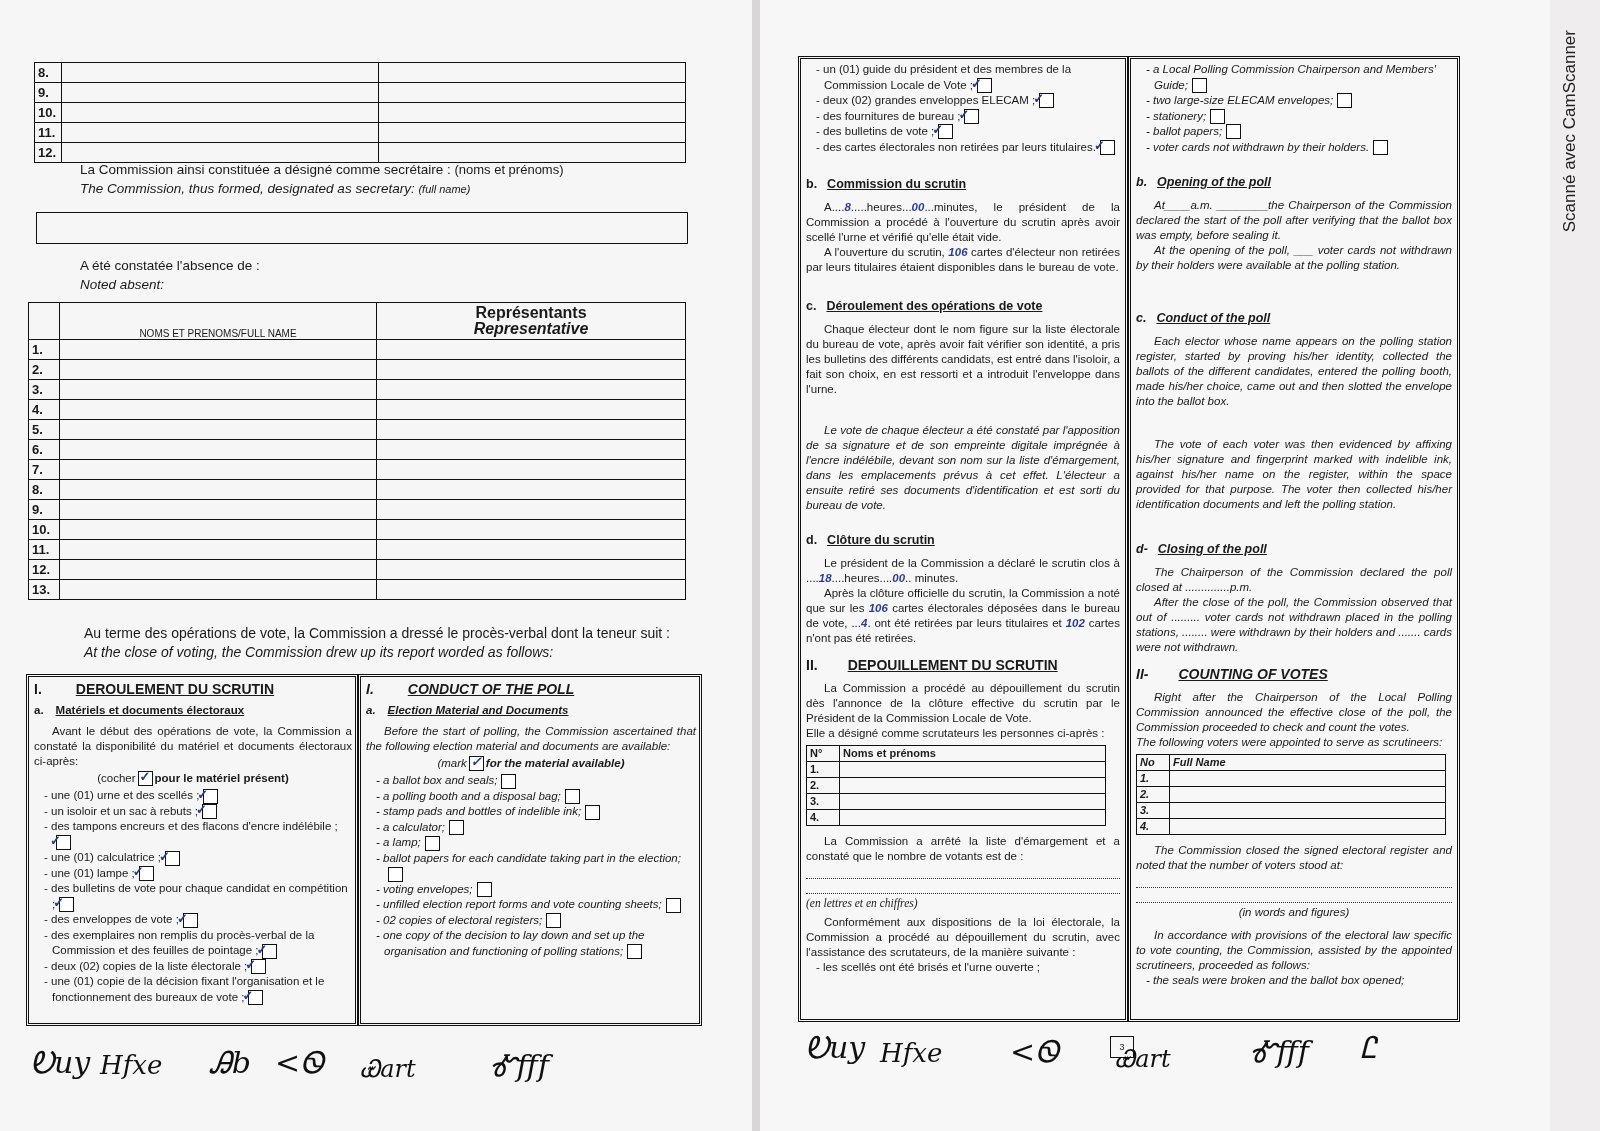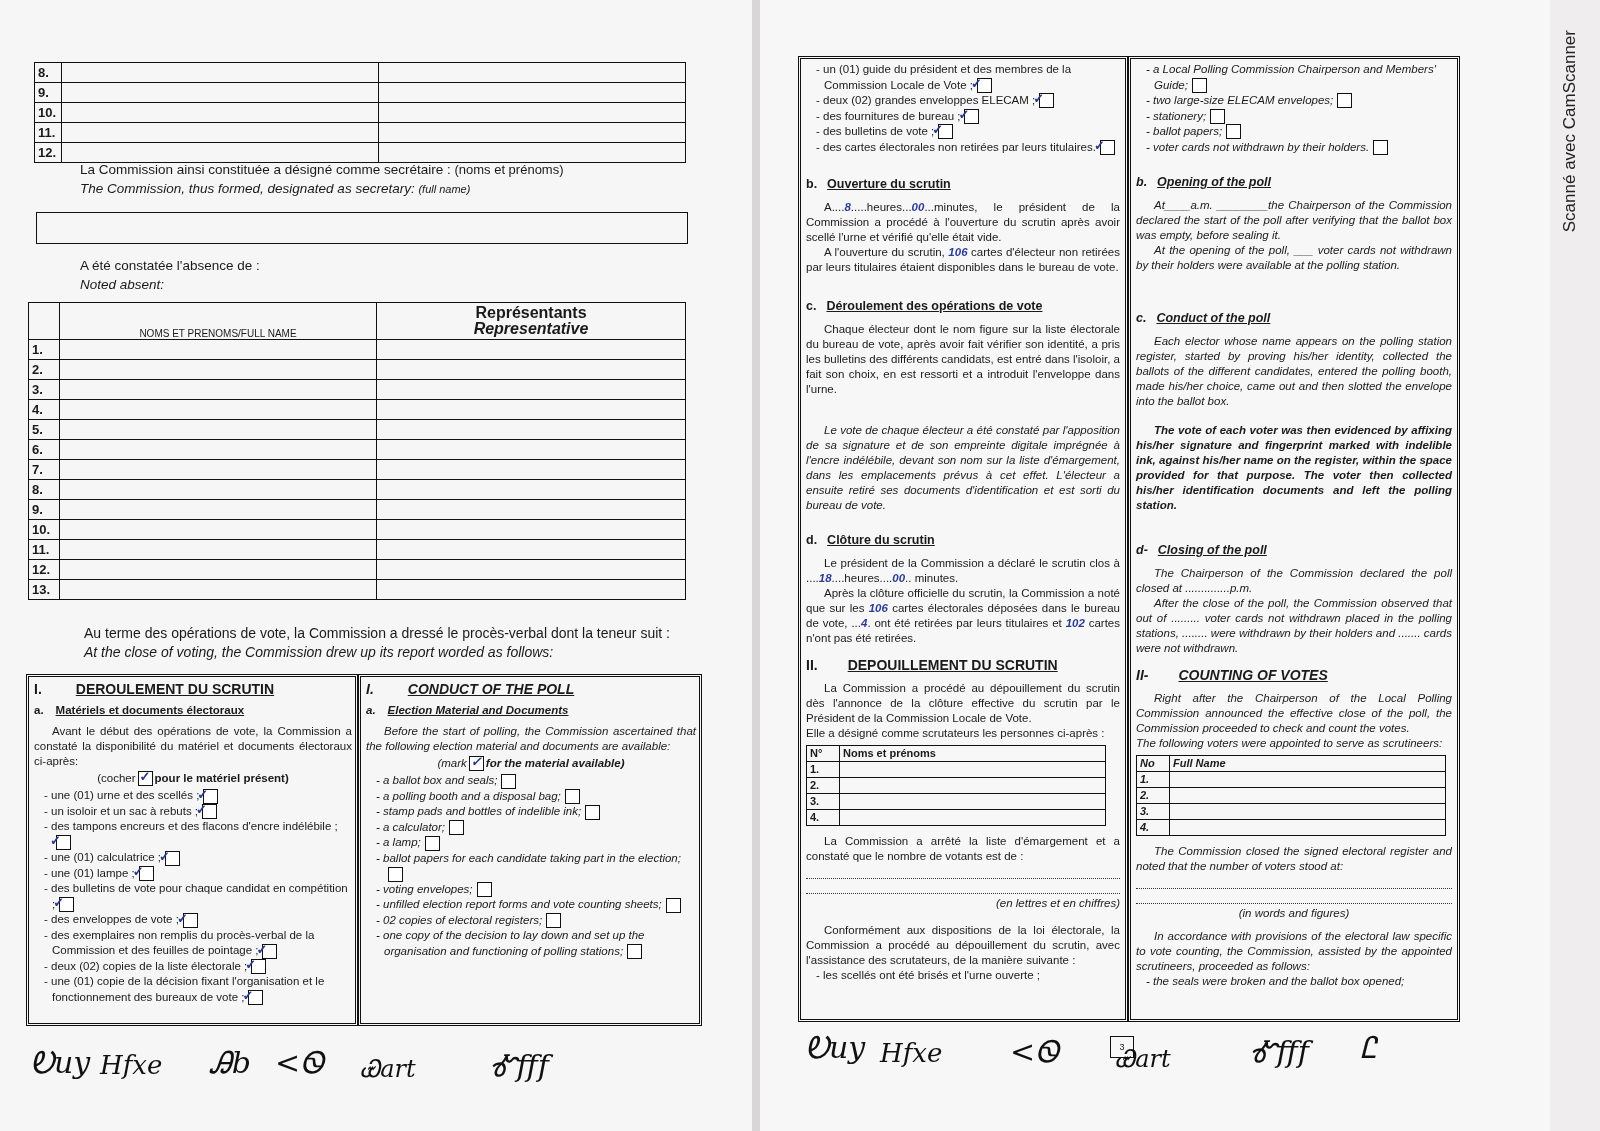--- a/index.html
+++ b/index.html
@@ -245,21 +245,21 @@
     <ul class="items" id="fr-items-cont">
         <li><span>un (01) guide du président et des membres de la Commission Locale de Vote ;</span><span class="cb checked"></span></li>
         <li><span>deux (02) grandes enveloppes ELECAM ;</span><span class="cb checked"></span></li>
         <li><span>des fournitures de bureau ;</span><span class="cb checked"></span></li>
         <li><span>des bulletins de vote ;</span><span class="cb checked"></span></li>
         <li><span>des cartes électorales non retirées par leurs titulaires.</span><span class="cb checked"></span></li>
       </ul>
 
     <div style="margin-top:22px; display:flex; gap:10px;" class="heading">
       <span>b.</span>
-        <span class="u">Ouverture du scrutin</span>
+        <span class="u">Commission du scrutin</span>
     </div>
     <p class="indent" style="margin-top:8px;">
       <span>A</span>....<span class="hand">8</span>.....<span>heures</span>...<span class="hand">00</span>...<span>minutes, le président de la Commission a procédé à l'ouverture du scrutin après avoir scellé l'urne et vérifié qu'elle était vide.</span>
     </p>
     <p class="indent">
       <span>A l'ouverture du scrutin,</span> <span class="hand">106</span> <span>cartes d'électeur non retirées par leurs titulaires étaient disponibles dans le bureau de vote.</span>
     </p>
 
     <div style="margin-top:24px; display:flex; gap:10px;" class="heading">
       <span>c.</span>
@@ -305,22 +305,22 @@
           </tr>
           <tr>
             <td>4.</td>
             <td></td>
           </tr>
         </tbody>
     </table>
     <p class="indent" style="margin-top:8px;">La Commission a arrêté la liste d'émargement et a constaté que le nombre de votants est de :</p>
     <div class="dots"></div>
     <div class="dots"></div>
-    <div class="it" style="text-align:right;">(en lettres et en chiffres)</div>
-    <p class="indent" style="margin-top:12px;">Conformément aux dispositions de la loi électorale, la Commission a procédé au dépouillement du scrutin, avec l'assistance des scrutateurs, de la manière suivante :</p>
+    <div class="it" style="text-align:left;font-family:Liberation Serif, serif;">(en lettres et en chiffres)</div>
+    <p class="indent" style="margin-top:4px;">Conformément aux dispositions de la loi électorale, la Commission a procédé au dépouillement du scrutin, avec l'assistance des scrutateurs, de la manière suivante :</p>
     <div style="padding-left:10px;">- <span>les scellés ont été brisés et l'urne ouverte ;</span></div>
   </div>
 
   <div class="col it" style="left:376px; top:62px; width:316px;">
     <ul class="items" id="en-items-cont">
         <li><span>a Local Polling Commission Chairperson and Members' Guide;</span><span class="cb"></span></li>
         <li><span>two large-size ELECAM envelopes;</span><span class="cb"></span></li>
         <li><span>stationery;</span><span class="cb"></span></li>
         <li><span>ballot papers;</span><span class="cb"></span></li>
         <li><span>voter cards not withdrawn by their holders.</span><span class="cb"></span></li>
@@ -331,21 +331,21 @@
         <span class="u">Opening of the poll</span>
     </div>
     <p class="indent" style="margin-top:8px;">At____a.m. ________the Chairperson of the Commission declared the start of the poll after verifying that the ballot box was empty, before sealing it.</p>
     <p class="indent">At the opening of the poll, ___ voter cards not withdrawn by their holders were available at the polling station.</p>
 
     <div style="margin-top:38px; display:flex; gap:10px;" class="heading">
       <span>c.</span>
         <span class="u">Conduct of the poll</span>
     </div>
     <p class="indent" style="margin-top:8px;">Each elector whose name appears on the polling station register, started by proving his/her identity, collected the ballots of the different candidates, entered the polling booth, made his/her choice, came out and then slotted the envelope into the ballot box.</p>
-    <p class="indent" style="margin-top:14px;font-weight:bold;">The vote of each voter was then evidenced by affixing his/her signature and fingerprint marked with indelible ink, against his/her name on the register, within the space provided for that purpose. The voter then collected his/her identification documents and left the polling station.</p>
+    <p class="indent" style="margin-top:28px;">The vote of each voter was then evidenced by affixing his/her signature and fingerprint marked with indelible ink, against his/her name on the register, within the space provided for that purpose. The voter then collected his/her identification documents and left the polling station.</p>
 
     <div style="margin-top:30px; display:flex; gap:10px;" class="heading">
       <span>d-</span>
         <span class="u">Closing of the poll</span>
     </div>
     <p class="indent" style="margin-top:8px;">The Chairperson of the Commission declared the poll closed at ..............p.m.</p>
     <p class="indent">After the close of the poll, the Commission observed that out of ......... voter cards not withdrawn placed in the polling stations, ........ were withdrawn by their holders and ....... cards were not withdrawn.</p>
 
     <div style="margin-top:12px; display:flex; gap:30px; font-size:14px;" class="b">
       <span>II-</span>

